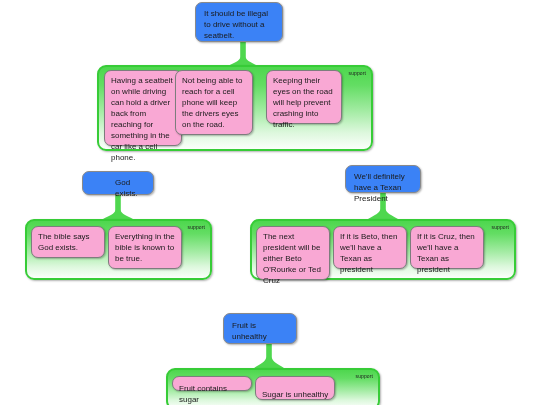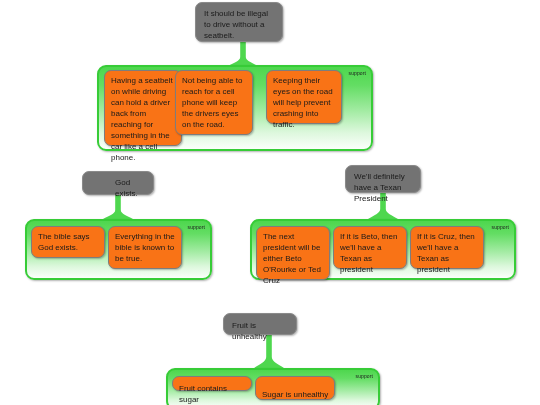--- a/index.html
+++ b/index.html
@@ -19,21 +19,21 @@
     position: absolute;
     left: 0; top: 0;
     width: 540px;
     height: 405px;
   }
 
   
   .claim {
     position: absolute;
     box-sizing: border-box;
-    background: #737373;
+    background: #3b82f6;
     border: 1px solid #8a8a8a;
     border-radius: 7px;
     color: #1a1a1a;
     font-size: 8px;
     line-height: 11px;
     padding: 5px 7px 5px 8px;
     box-shadow: 1px 1px 2px rgba(0,0,0,0.30);
     z-index: 6;
   }
 
@@ -56,21 +56,21 @@
     line-height: 6px;
     color: #1c1c1c;
     letter-spacing: 0.1px;
     white-space: nowrap;
   }
 
   
   .reason {
     position: absolute;
     box-sizing: border-box;
-    background: #f97316;
+    background: #f9a8d4;
     border: 1px solid #7d7d7d;
     border-radius: 7px;
     color: #1a1a1a;
     font-size: 8px;
     line-height: 11px;
     padding: 4px 5px 4px 6px;
     box-shadow: 1px 1px 2px rgba(0,0,0,0.28);
     z-index: 5;
   }
 
@@ -123,21 +123,21 @@
     </svg>
   </div>
 
   <div class="support-group" style="left:250px; top:219px; width:266px; height:61px;">
     <span class="support-label">support</span>
   </div>
   <div class="reason" style="left:256px; top:226px; width:74px; height:54px;">The next president will be either Beto O'Rourke or Ted Cruz</div>
   <div class="reason" style="left:333px; top:226px; width:74px; height:43px;">If it is Beto, then we'll have a Texan as president</div>
   <div class="reason" style="left:410px; top:226px; width:74px; height:43px;">If it is Cruz, then we'll have a Texan as president</div>
 
-  <div class="claim" style="left:223px; top:313px; width:74px; height:22px; padding-top:6px;">Fruit is unhealthy</div>
+  <div class="claim" style="left:223px; top:313px; width:74px; height:31px; padding-top:6px;">Fruit is unhealthy</div>
 
   <div class="connector" style="left:251px; top:334px; width:36px; height:36px;">
     <svg width="36" height="36" viewBox="0 0 36 36">
       <path d="M15.2 0 H20.8 V23 C20.8 27.5, 27 30, 33 34 L36 36 H0 L3 34 C9 30, 15.2 27.5, 15.2 23 Z" fill="#4ed74e"></path>
     </svg>
   </div>
 
   <div class="support-group" style="left:166px; top:368px; width:214px; height:42px;">
     <span class="support-label">support</span>
   </div>

